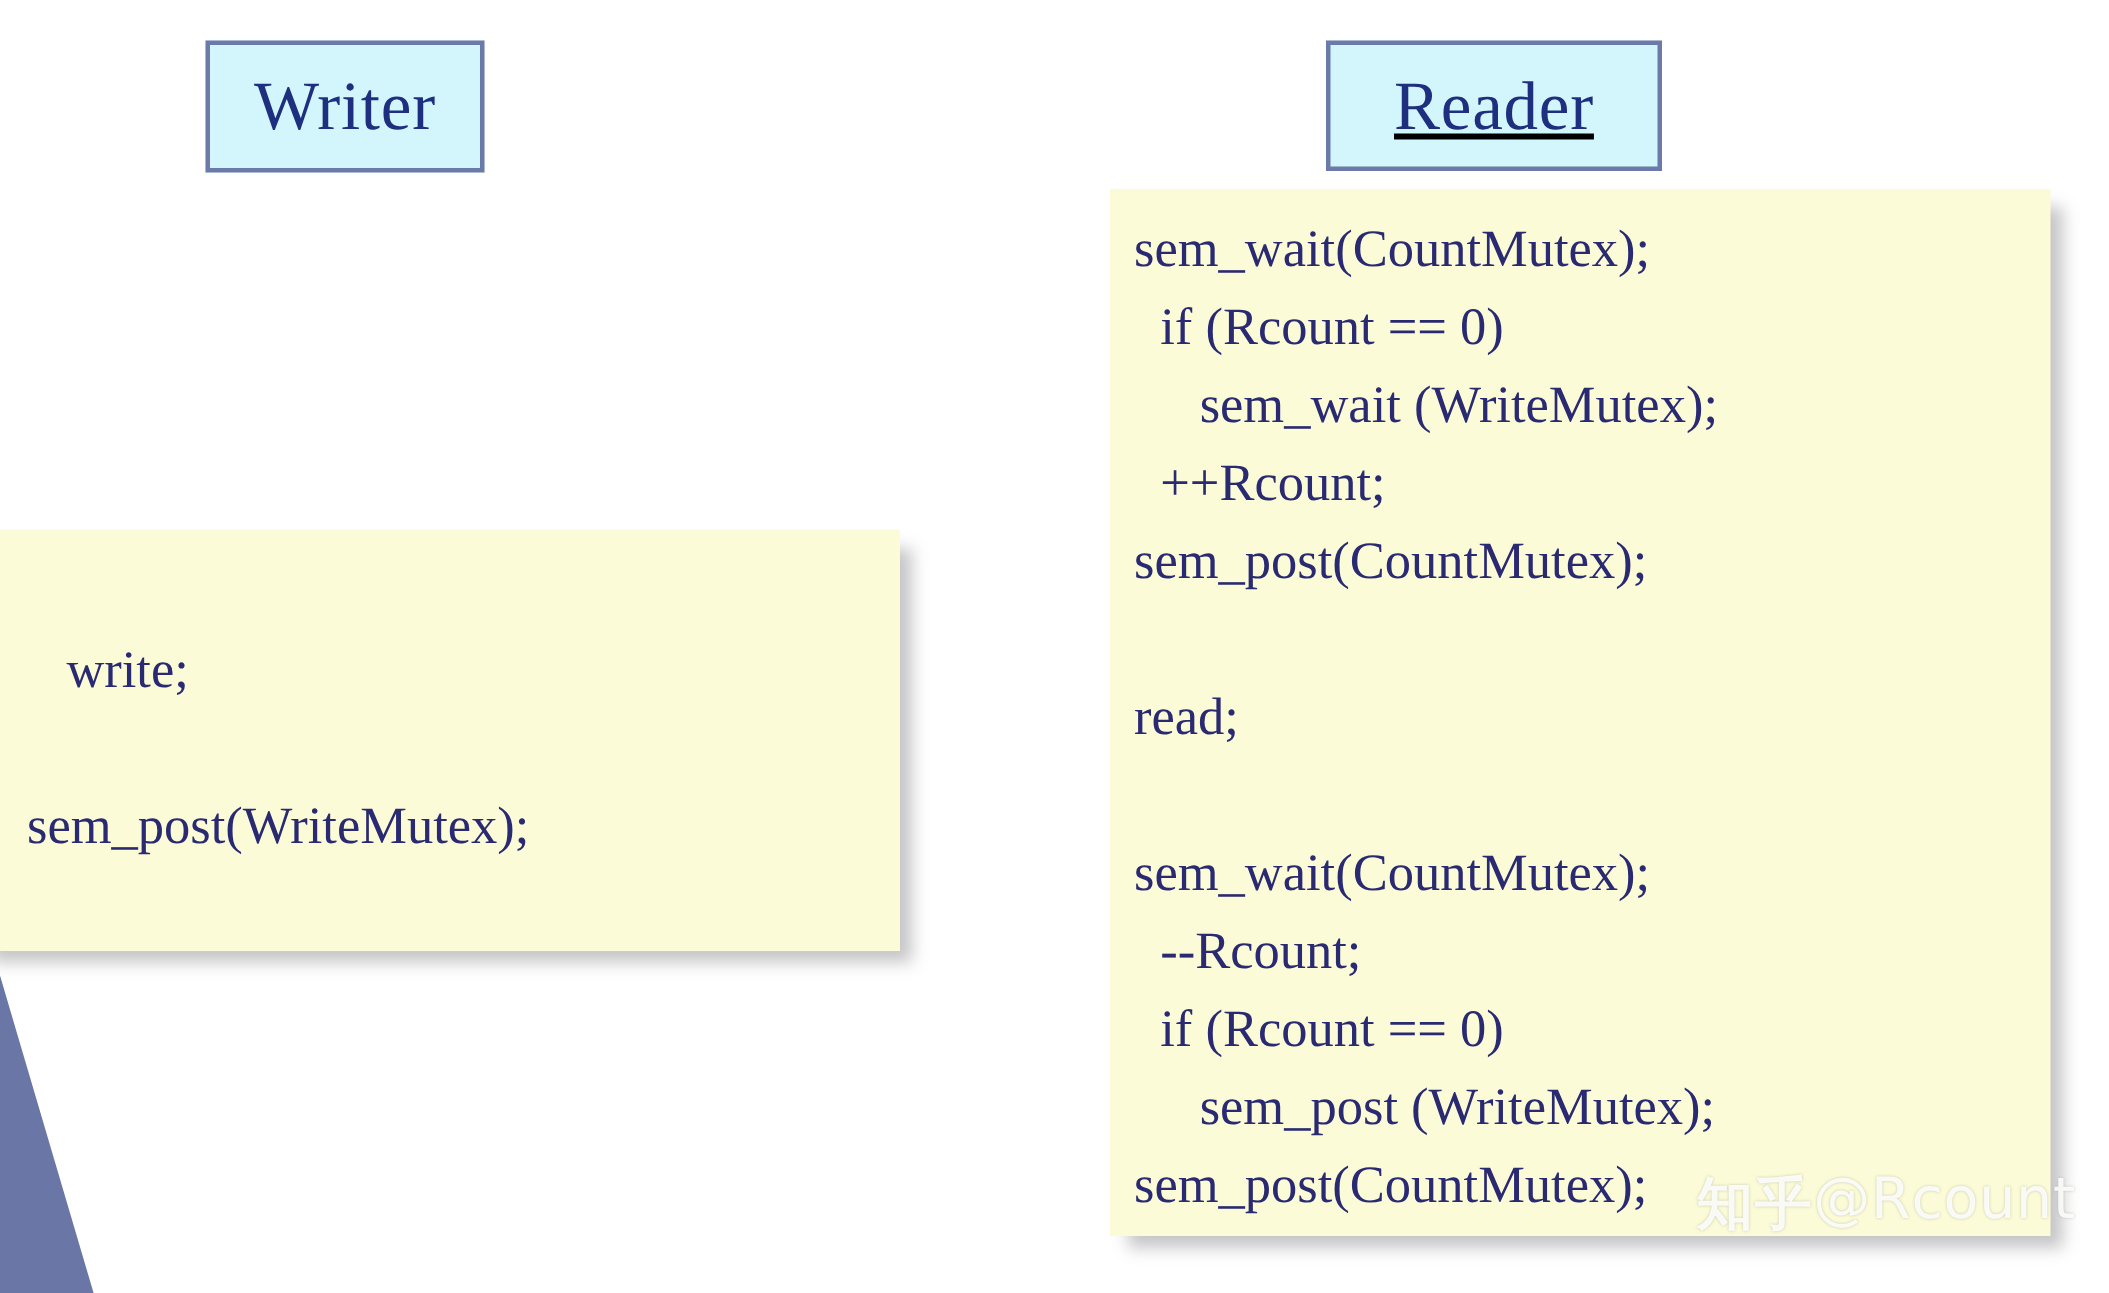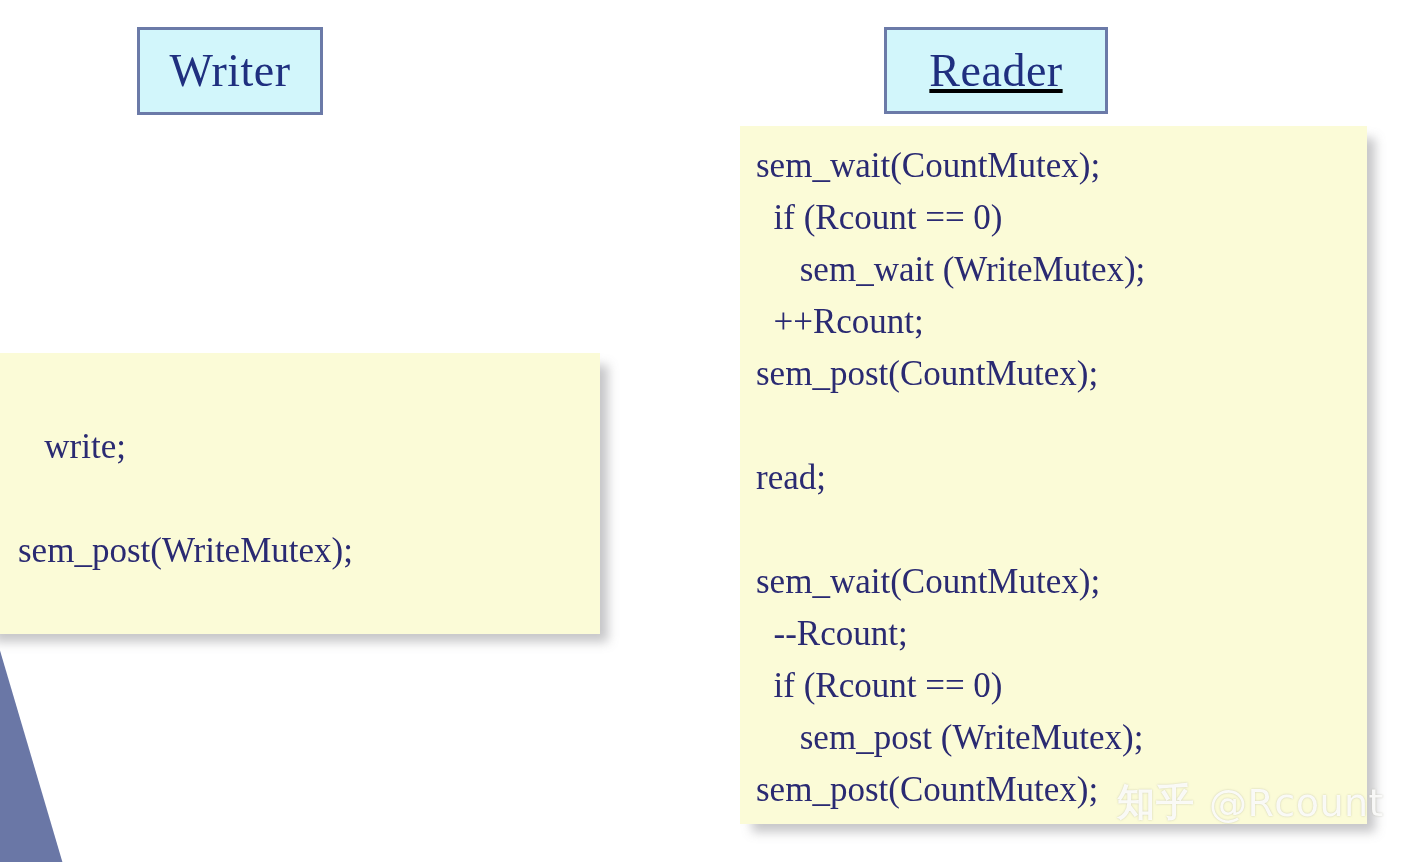--- a/index.html
+++ b/index.html
@@ -110,22 +110,21 @@
     font-size: 35px;
     line-height: 52px;
   }
 
   
   .watermark {
     position: absolute;
     right: 22px;
     bottom: 34px;
     display: flex;
-    align-items: center;
-    gap: 14px;
+    align-items: flex-start;
     font-family: "DejaVu Sans", "Liberation Sans", sans-serif;
     font-size: 38px;
     color: rgba(255,255,255,0.88);
     text-shadow: 0 0 2px rgba(160,160,140,0.55);
     pointer-events: none;
     user-select: none;
     white-space: nowrap;
   }
   .watermark .wm-logo {
     font-weight: 700;

